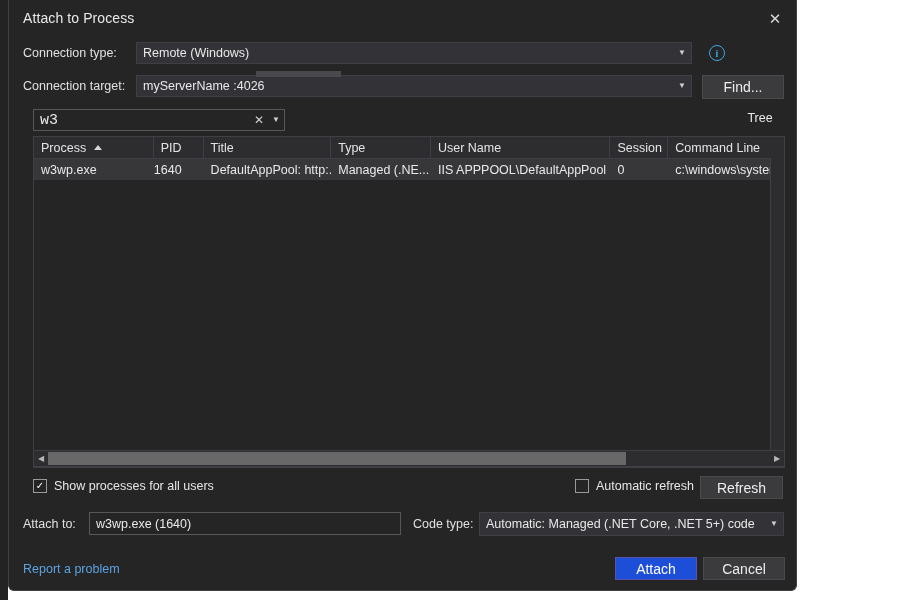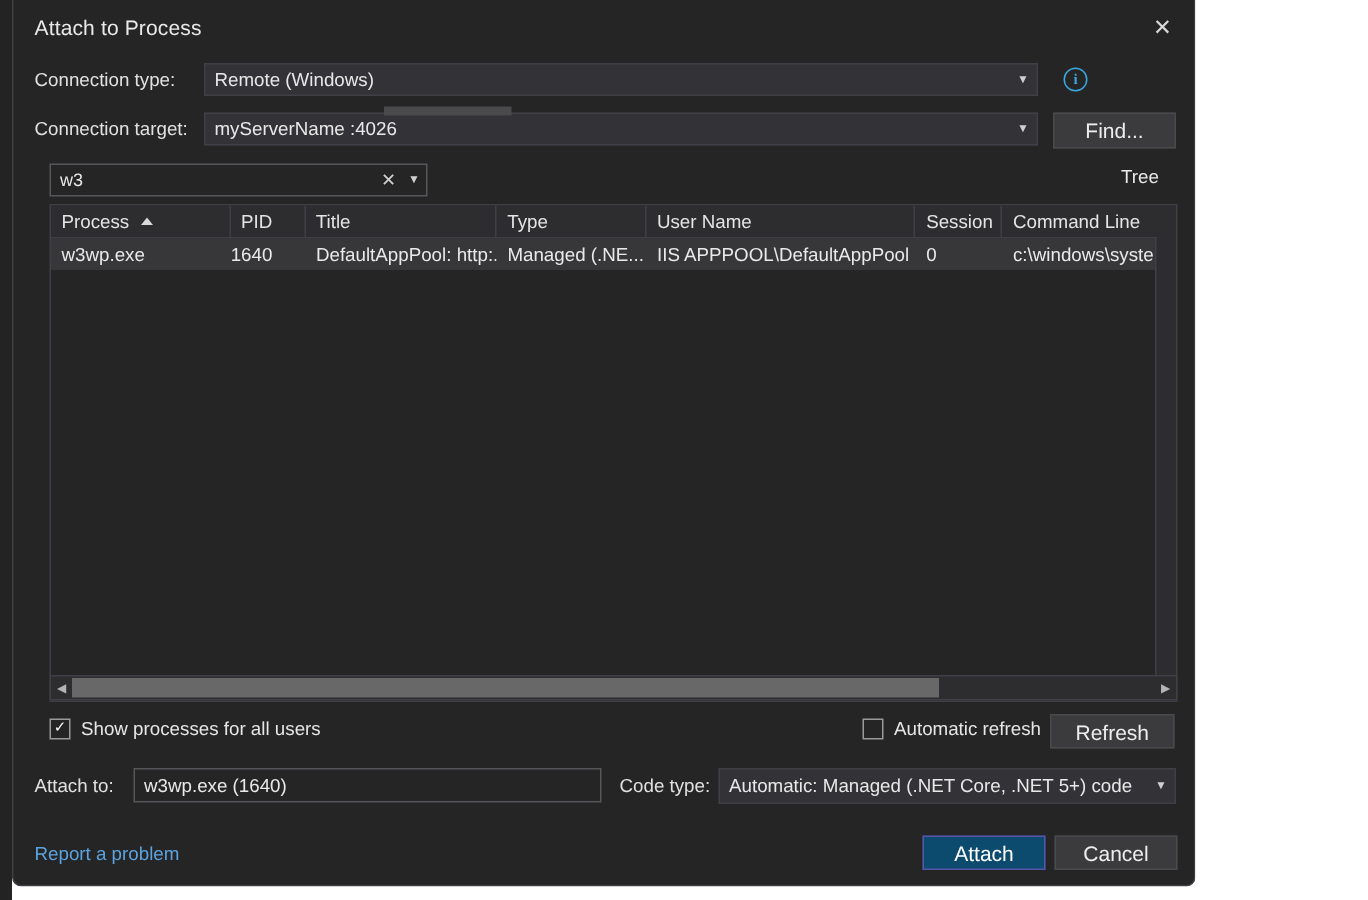--- a/index.html
+++ b/index.html
@@ -131,40 +131,41 @@
     border: 1px solid #4a4a4d;
     box-sizing: border-box;
     color: #ededed;
     font-size: 14px;
     display: flex;
     align-items: center;
     justify-content: center;
     cursor: pointer;
   }
   .btn.primary {
-    background: #0c4a6e;
+    background: #1d4ed8;
     border-color: #5a53ab;
     color: #ffffff;
   }
 
   .search-box {
     position: absolute;
     background: #252526;
     border: 1px solid #57575b;
     box-sizing: border-box;
     height: 22px;
     display: flex;
     align-items: center;
     cursor: text;
   }
   .search-box .sval {
     flex: 1;
     padding-left: 6px;
-    font-size: 12px;
+    font-size: 15px;
     color: #e8e8e8;
+    font-family: Liberation Mono, monospace;
   }
   .search-clear {
     width: 18px;
     text-align: center;
     color: #d0d0d0;
     font-size: 12px;
     cursor: pointer;
     line-height: 1;
   }
   .search-drop {

